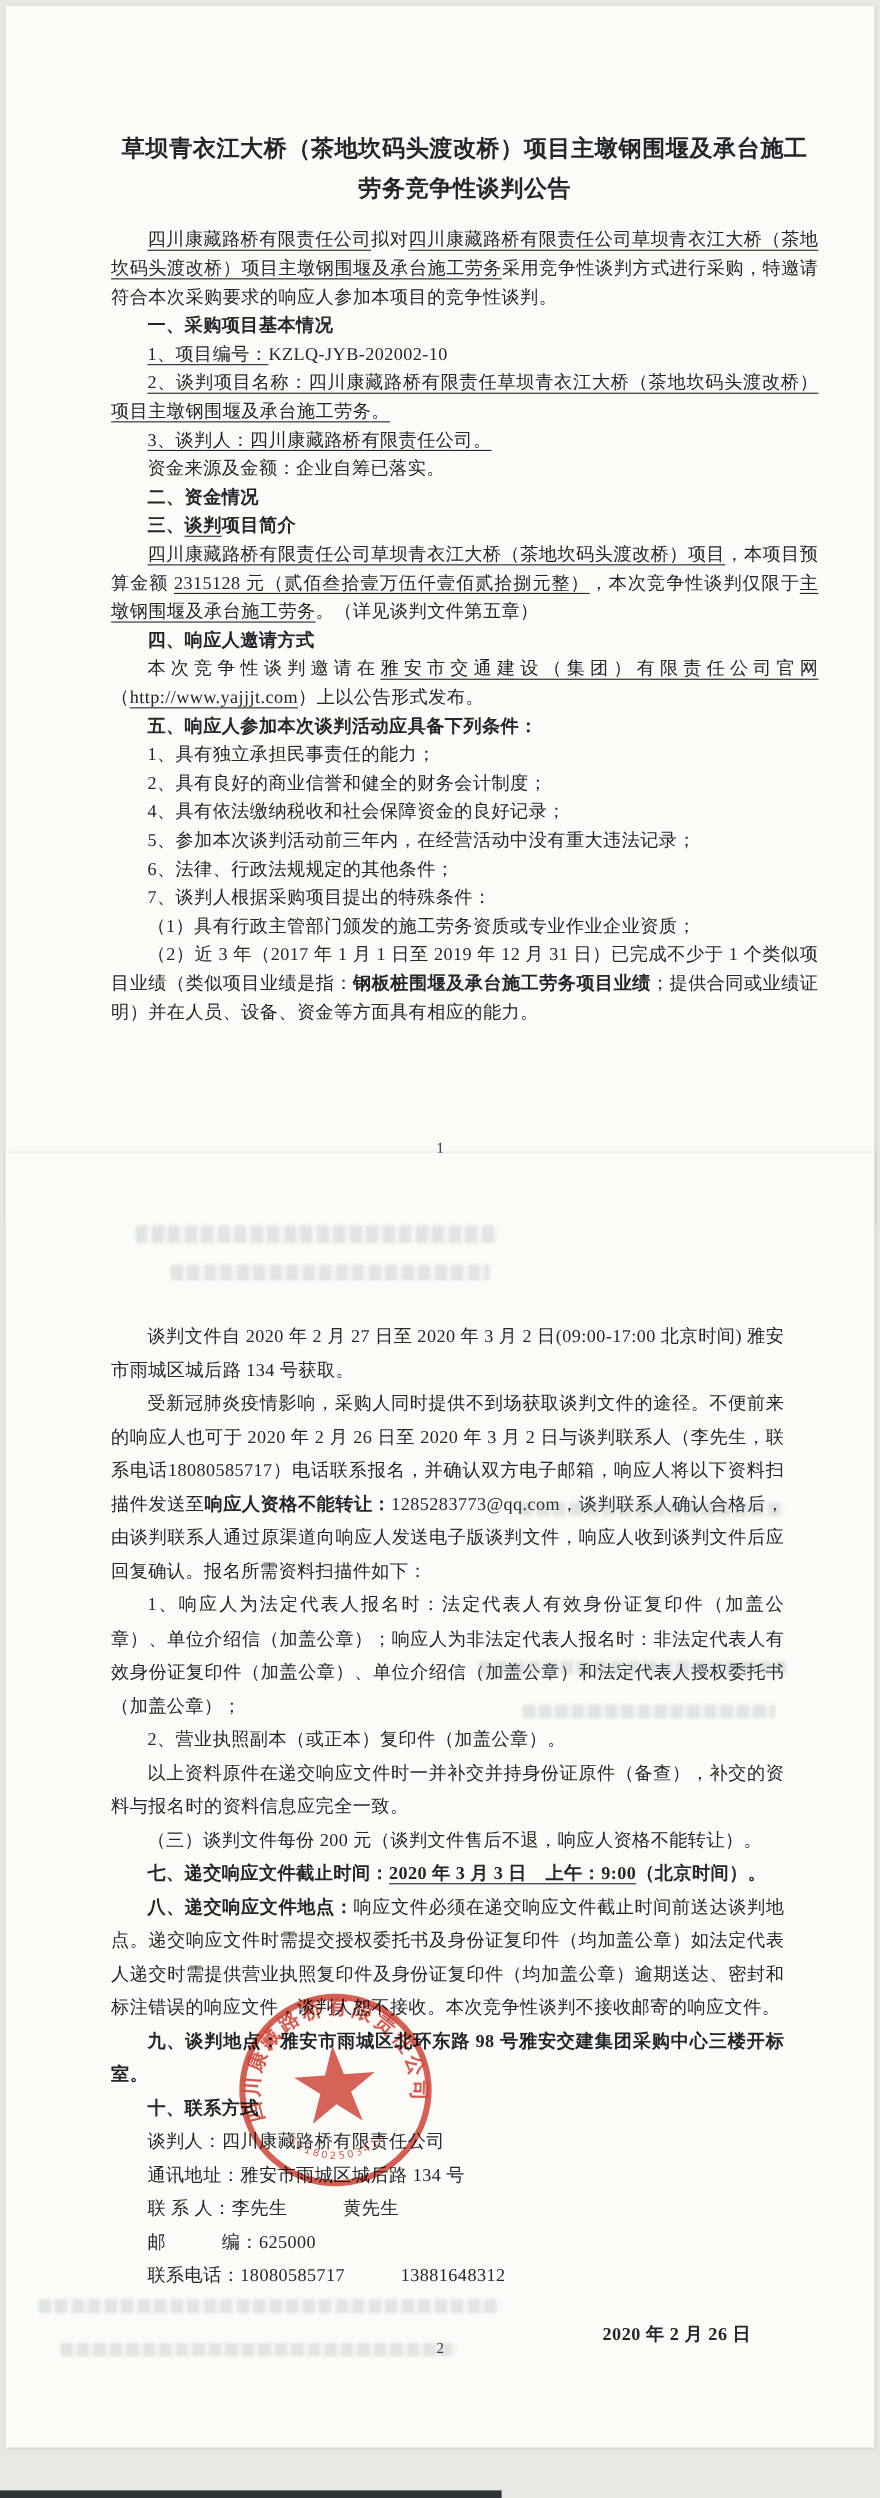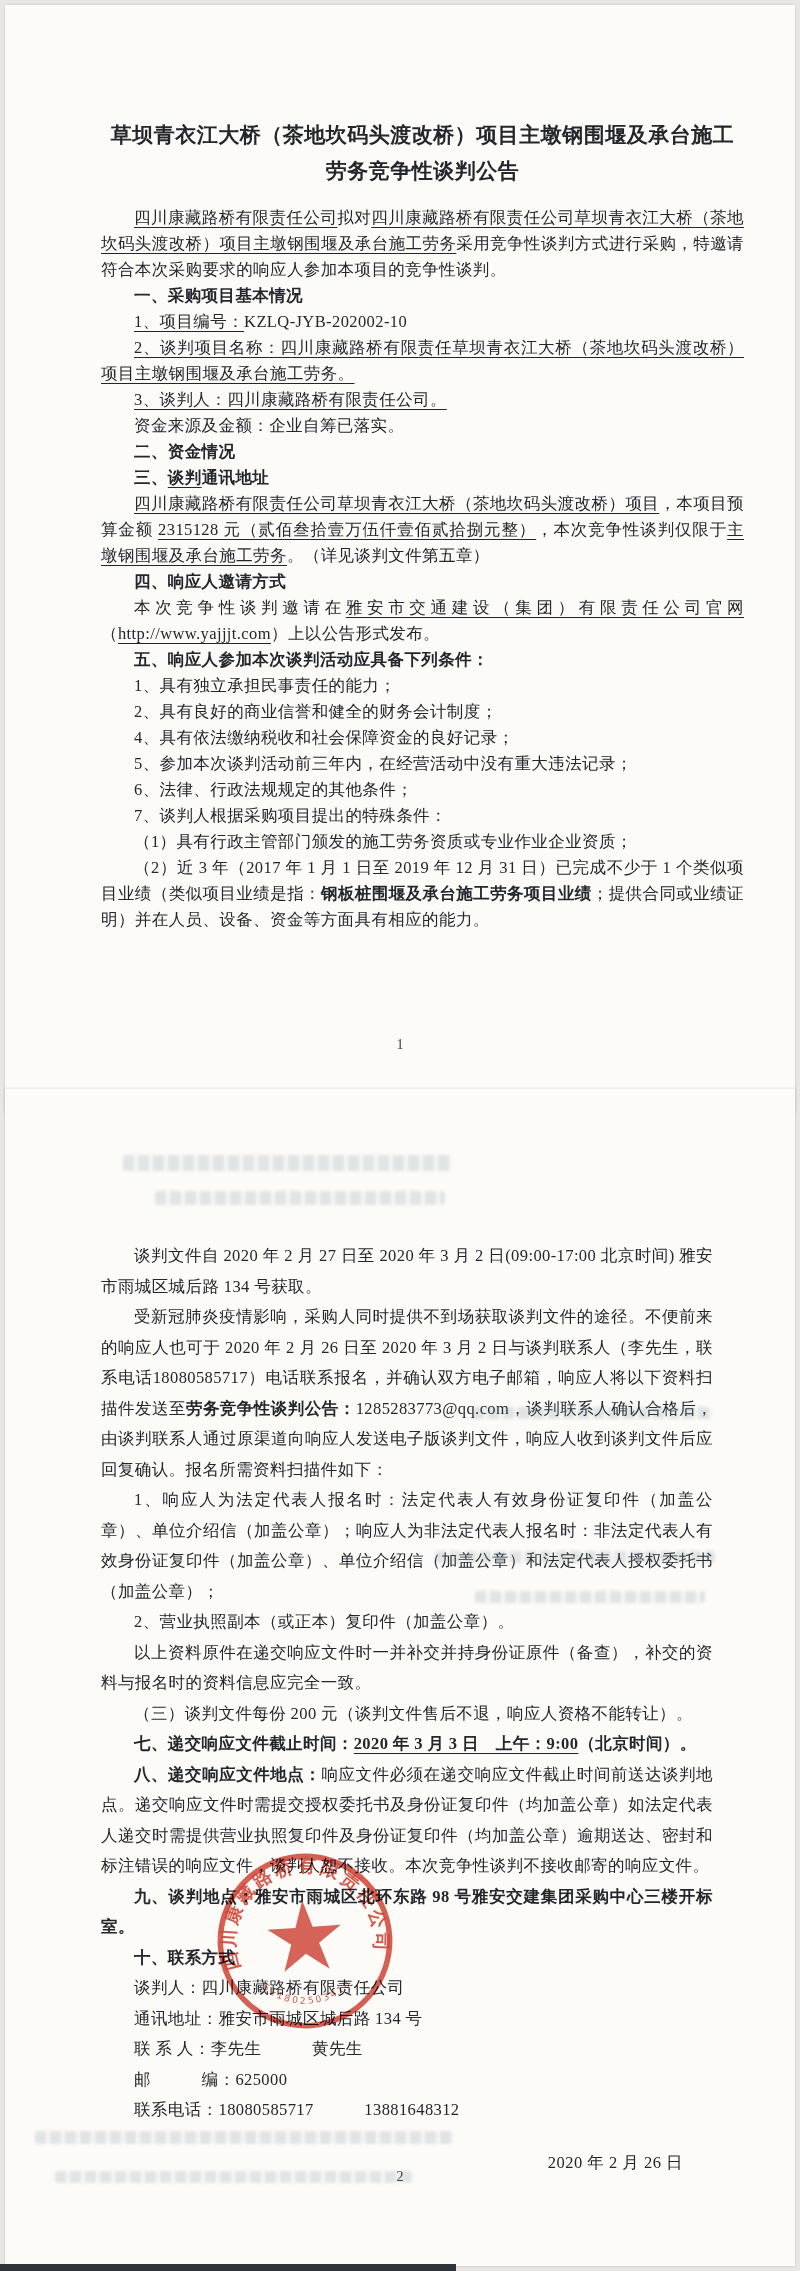--- a/index.html
+++ b/index.html
@@ -10,21 +10,21 @@
   #scan{
     position:relative;width:800px;height:2271px;margin:0 auto;
     background:#e8e7e4;overflow:hidden;
   }
   .page{
     position:absolute;left:5px;width:790px;background:#fcfbf8;
     box-sizing:border-box;color:#23262b;
     box-shadow:0 0 3px rgba(0,0,0,.15);
   }
   #page1{top:5px;height:1108px;padding:112px 51px 0 96px;}
-  #page2{top:1089px;height:1177px;padding:152px 82px 0 96px;}
+  #page2{top:1048px;height:1177px;padding:152px 82px 0 96px;}
   .doc-title{
     text-align:center;font-weight:bold;font-size:21px;line-height:36px;
     letter-spacing:.5px;margin-bottom:16px;
   }
   .blk{
     margin:0;font-size:16.5px;letter-spacing:.4px;
     text-indent:2em;text-align:justify;
   }
   #page1 .blk{line-height:26px;}
   #page2 .blk{line-height:30.5px;}
@@ -32,21 +32,21 @@
   .b{font-weight:bold;}
   .u{text-decoration:underline;text-underline-offset:4px;text-decoration-thickness:1px;}
   .page-num{
     position:absolute;left:0;width:100%;text-align:center;
     font-size:14px;color:#3a3d42;font-family:"Liberation Serif",serif;
   }
   #page1 .page-num{top:1032px;}
   #page2 .page-num{top:1080px;}
   .sign-date{
     margin-top:26px;text-align:right;padding-right:30px;
-    font-size:16.5px;letter-spacing:.5px;
+    font-size:16.5px;letter-spacing:.5px;font-weight:bold;
   }
   
   .seal{
     position:absolute;left:208px;top:760px;width:184px;height:184px;
     mix-blend-mode:multiply;opacity:.92;transform:rotate(-4deg);
     pointer-events:none;
   }
   .seal svg{width:100%;height:100%;}
   
   .bleed{
@@ -71,21 +71,21 @@
       <div>劳务竞争性谈判公告</div>
     </div>
     <div>
         <p class="blk"><span class="u">四川康藏路桥有限责任公司</span><span>拟对</span><span class="u">四川康藏路桥有限责任公司草坝青衣江大桥（茶地坎码头渡改桥）项目主墩钢围堰及承台施工劳务</span><span>采用竞争性谈判方式进行采购，特邀请符合本次采购要求的响应人参加本项目的竞争性谈判。</span></p>
         <p class="blk hd"><span class="b">一、采购项目基本情况</span></p>
         <p class="blk"><span class="u">1、项目编号：</span><span>KZLQ-JYB-202002-10</span></p>
         <p class="blk"><span class="u">2、谈判项目名称：四川康藏路桥有限责任草坝青衣江大桥（茶地坎码头渡改桥）项目主墩钢围堰及承台施工劳务。</span></p>
         <p class="blk"><span class="u">3、谈判人：四川康藏路桥有限责任公司。</span></p>
         <p class="blk"><span>资金来源及金额：企业自筹已落实。</span></p>
         <p class="blk hd"><span class="b">二、资金情况</span></p>
-        <p class="blk hd"><span class="b">三、</span><span class="b u">谈判</span><span class="b">通讯地址</span></p>
+        <p class="blk hd"><span class="b">三、</span><span class="b u">谈判</span><span class="b">项目简介</span></p>
         <p class="blk"><span class="u">四川康藏路桥有限责任公司草坝青衣江大桥（茶地坎码头渡改桥）项目</span><span>，本项目预算金额 </span><span class="u">2315128 元（贰佰叁拾壹万伍仟壹佰贰拾捌元整）</span><span>，本次竞争性谈判仅限于</span><span class="u">主墩钢围堰及承台施工劳务</span><span>。（详见谈判文件第五章）</span></p>
         <p class="blk hd"><span class="b">四、响应人邀请方式</span></p>
         <p class="blk"><span>本次竞争性谈判邀请在</span><span class="u">雅安市交通建设（集团）有限责任公司官网</span><span>（</span><span class="u">http://www.yajjjt.com</span><span>）上以公告形式发布。</span></p>
         <p class="blk hd"><span class="b">五、响应人参加本次谈判活动应具备下列条件：</span></p>
         <p class="blk"><span>1、具有独立承担民事责任的能力；</span></p>
         <p class="blk"><span>2、具有良好的商业信誉和健全的财务会计制度；</span></p>
         <p class="blk"><span>4、具有依法缴纳税收和社会保障资金的良好记录；</span></p>
         <p class="blk"><span>5、参加本次谈判活动前三年内，在经营活动中没有重大违法记录；</span></p>
         <p class="blk"><span>6、法律、行政法规规定的其他条件；</span></p>
         <p class="blk"><span>7、谈判人根据采购项目提出的特殊条件：</span></p>
@@ -100,21 +100,21 @@
     <div class="bleed" style="left:118px;top:66px;width:330px;height:16px;"></div>
     <div class="bleed" style="left:150px;top:102px;width:290px;height:14px;"></div>
     <div class="bleed" style="left:468px;top:318px;width:240px;height:12px;"></div>
     <div class="bleed" style="left:430px;top:462px;width:280px;height:12px;"></div>
     <div class="bleed" style="left:470px;top:502px;width:230px;height:12px;"></div>
     <div class="bleed" style="left:30px;top:1042px;width:420px;height:13px;"></div>
     <div class="bleed" style="left:50px;top:1082px;width:360px;height:12px;"></div>
 
     <div>
         <p class="blk"><span>谈判文件自 2020 年 2 月 27 日至 2020 年 3 月 2 日(09:00-17:00 北京时间) 雅安市雨城区城后路 134 号获取。</span></p>
-        <p class="blk"><span>受新冠肺炎疫情影响，采购人同时提供不到场获取谈判文件的途径。不便前来的响应人也可于 2020 年 2 月 26 日至 2020 年 3 月 2 日与谈判联系人（李先生，联系电话18080585717）电话联系报名，并确认双方电子邮箱，响应人将以下资料扫描件发送至</span><span class="b">劳务竞争性谈判公告：</span><span>1285283773@qq.com，谈判联系人确认合格后，由谈判联系人通过原渠道向响应人发送电子版谈判文件，响应人收到谈判文件后应回复确认。报名所需资料扫描件如下：</span></p>
+        <p class="blk"><span>受新冠肺炎疫情影响，采购人同时提供不到场获取谈判文件的途径。不便前来的响应人也可于 2020 年 2 月 26 日至 2020 年 3 月 2 日与谈判联系人（李先生，联系电话18080585717）电话联系报名，并确认双方电子邮箱，响应人将以下资料扫描件发送至</span><span class="b">响应人资格不能转让：</span><span>1285283773@qq.com，谈判联系人确认合格后，由谈判联系人通过原渠道向响应人发送电子版谈判文件，响应人收到谈判文件后应回复确认。报名所需资料扫描件如下：</span></p>
         <p class="blk"><span>1、响应人为法定代表人报名时：法定代表人有效身份证复印件（加盖公章）、单位介绍信（加盖公章）；响应人为非法定代表人报名时：非法定代表人有效身份证复印件（加盖公章）、单位介绍信（加盖公章）和法定代表人授权委托书（加盖公章）；</span></p>
         <p class="blk"><span>2、营业执照副本（或正本）复印件（加盖公章）。</span></p>
         <p class="blk"><span>以上资料原件在递交响应文件时一并补交并持身份证原件（备查），补交的资料与报名时的资料信息应完全一致。</span></p>
         <p class="blk"><span>（三）谈判文件每份 200 元（谈判文件售后不退，响应人资格不能转让）。</span></p>
         <p class="blk"><span class="b">七、递交响应文件截止时间：</span><span class="b u">2020 年 3 月 3 日　上午：9:00</span><span class="b">（北京时间）。</span></p>
         <p class="blk"><span class="b">八、递交响应文件地点：</span><span>响应文件必须在递交响应文件截止时间前送达谈判地点。递交响应文件时需提交授权委托书及身份证复印件（均加盖公章）如法定代表人递交时需提供营业执照复印件及身份证复印件（均加盖公章）逾期送达、密封和标注错误的响应文件，谈判人恕不接收。本次竞争性谈判不接收邮寄的响应文件。</span></p>
         <p class="blk"><span class="b">九、谈判地点：雅安市雨城区北环东路 98 号雅安交建集团采购中心三楼开标室。</span></p>
         <p class="blk hd"><span class="b">十、联系方式</span></p>
         <p class="blk"><span>谈判人：四川康藏路桥有限责任公司</span></p>
         <p class="blk"><span>通讯地址：雅安市雨城区城后路 134 号</span></p>

